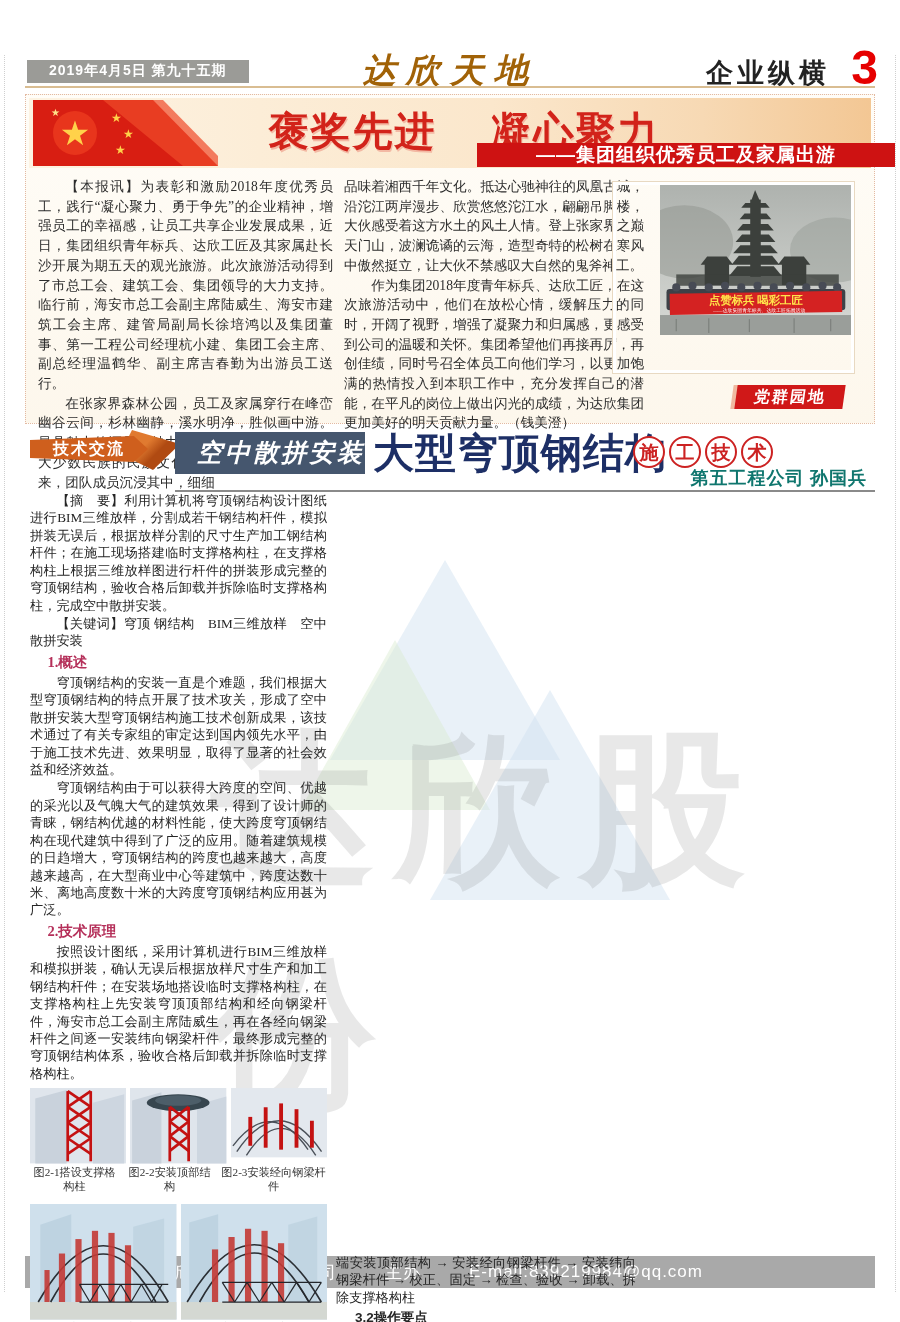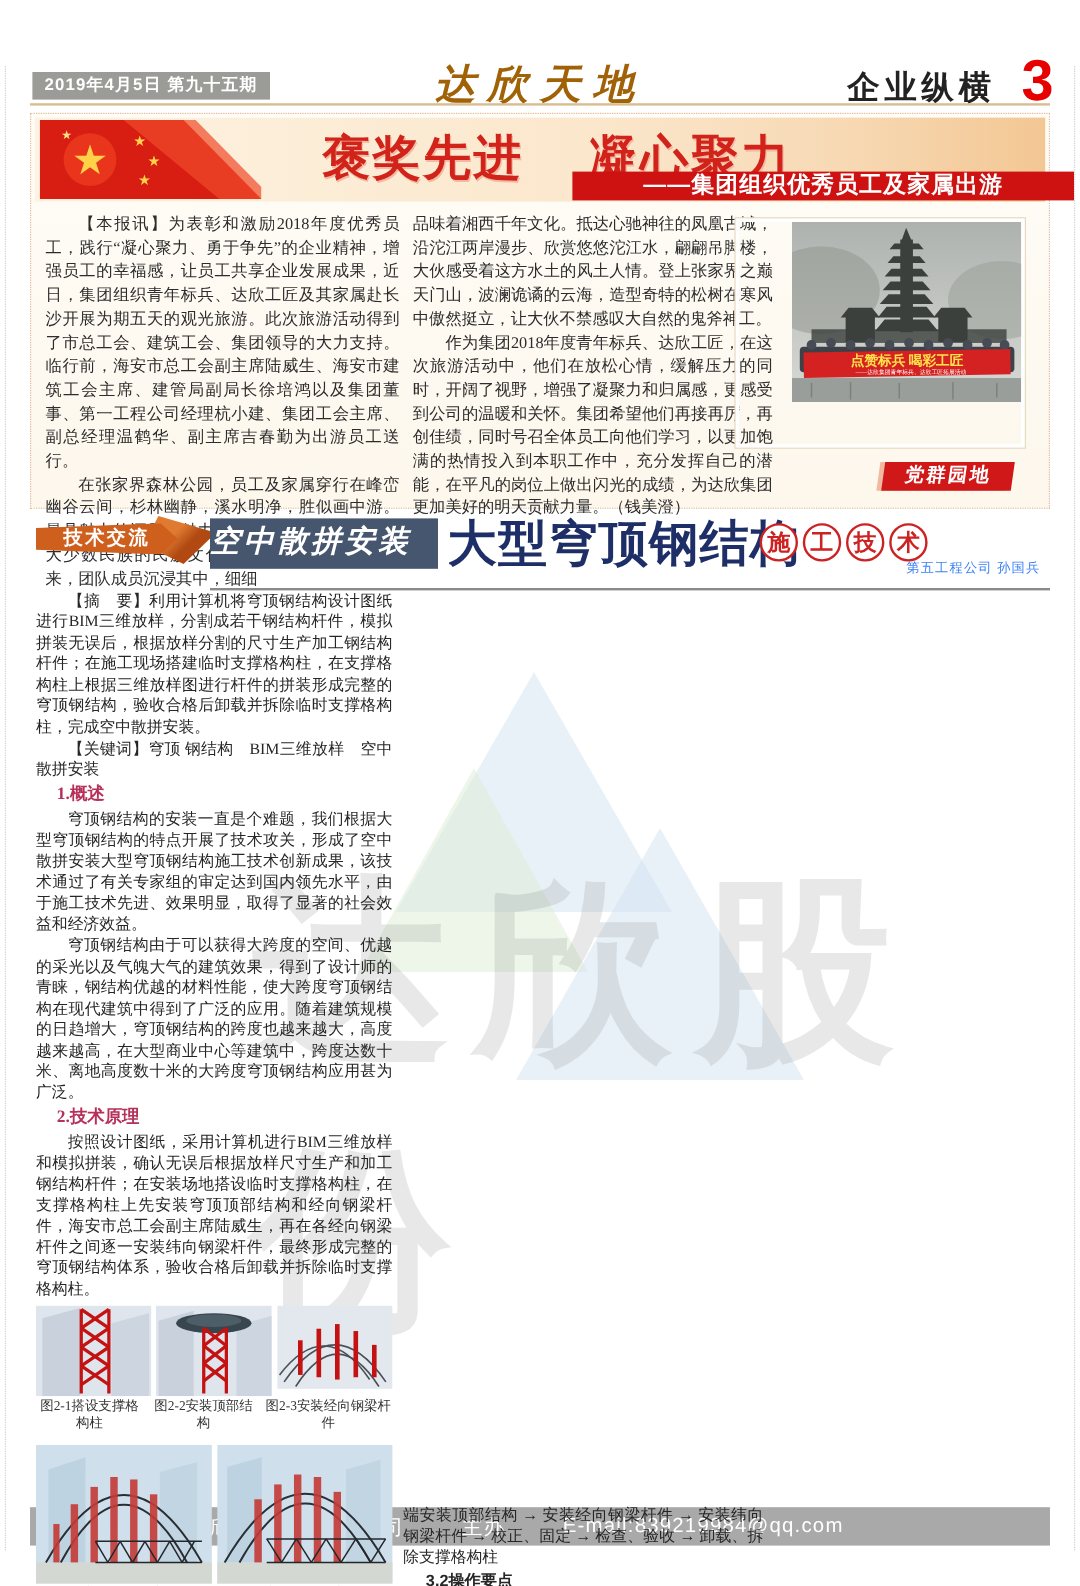--- a/index.html
+++ b/index.html
@@ -7,21 +7,21 @@
   body { height:1322px; background:#ffffff; position:relative; overflow:hidden;
          font-family:"Liberation Serif","DejaVu Serif",serif; color:#333; }
 
   
   .page-edge { position:absolute; top:55px; bottom:30px; width:0;
                border-left:1px dotted #cfcfcf; }
 
   
   .hdr-date { position:absolute; left:27px; top:60px; background:#9b9b97; color:#fff;
               font-family:"Liberation Sans",sans-serif; font-size:14px; font-weight:bold;
-              padding:2px 10px 3px; letter-spacing:1px; }
+              padding:2px 22px 3px; letter-spacing:1px; }
   .hdr-mast { position:absolute; left:0; right:0; top:48px; text-align:center;
               font-size:34px; font-weight:bold; font-style:italic; color:#a16207;
               letter-spacing:10px; font-family:"Liberation Serif",serif; }
   .hdr-sec  { position:absolute; right:70px; top:55px; font-size:27px; font-weight:bold;
               color:#222; letter-spacing:4px; }
   .hdr-page { position:absolute; right:22px; top:40px; font-size:48px; font-weight:bold;
               color:#e60000; font-family:"Liberation Sans",sans-serif; }
   .hdr-rule { position:absolute; left:25px; right:25px; top:86px; height:0;
               border-top:2px solid #d9bd92; }
 
@@ -56,29 +56,29 @@
   .a2-kicker { position:absolute; left:5px; top:6px; width:118px; height:26px;
                background:#cf5f1d; color:#fff; font-family:"Liberation Sans",sans-serif;
                font-size:16px; font-weight:bold; text-align:center; line-height:26px;
                letter-spacing:2px;
                clip-path:polygon(0 15%,88% 0,100% 50%,88% 100%,0 85%); }
   .a2-kickfold { position:absolute; left:95px; top:0; width:60px; height:40px;
                  background:linear-gradient(135deg,#e07a30 40%,#b04a12 60%);
                  clip-path:polygon(20% 0,100% 35%,55% 100%,0 60%); }
   .a2-tpre { position:absolute; left:150px; top:2px; width:190px; height:42px;
              background:#45566e; color:#fff; font-size:25px; font-weight:bold;
-             font-style:italic; text-align:left; line-height:42px; letter-spacing:3px;font-family:Liberation Mono, monospace; }
+             font-style:italic; text-align:right; line-height:42px; letter-spacing:3px; }
   .a2-tmain { position:absolute; left:348px; top:-4px; font-size:41px; font-weight:bold;
               color:#1d2f66; letter-spacing:1px; font-family:"Liberation Sans",sans-serif; }
   .a2-tsuf { position:absolute; left:608px; top:6px; display:flex; gap:4px; }
   .a2-tsuf span { width:32px; height:32px; border:2px solid #cc2222; border-radius:50%;
                   color:#cc2222; font-size:19px; font-weight:bold; text-align:center;
                   line-height:30px; background:#fff; }
-  .a2-author { position:absolute; right:8px; top:36px; font-size:11px; font-weight:normal;
-               color:#3b82f6; letter-spacing:1px; }
+  .a2-author { position:absolute; right:8px; top:36px; font-size:18px; font-weight:bold;
+               color:#0f766e; letter-spacing:1px; }
   .a2-rule { position:absolute; left:150px; right:0; top:60px; border-top:2px solid #8a8a8a; }
 
   
   .a2col { position:absolute; top:492px; height:762px; font-size:13.2px; line-height:1.32;
            text-align:justify; color:#262626; }
   .a2col p.ind { text-indent:2em; margin-bottom:1px; }
   .c1 { left:30px;  width:297px; }
   .c2 { left:336px; width:300px; }
   .hred { color:#b5305a; font-weight:bold; font-size:14.5px; margin:3px 0 2px; text-indent:1.2em; }
   .hbold { font-weight:bold; font-family:"Liberation Sans",sans-serif; font-size:13.5px;

